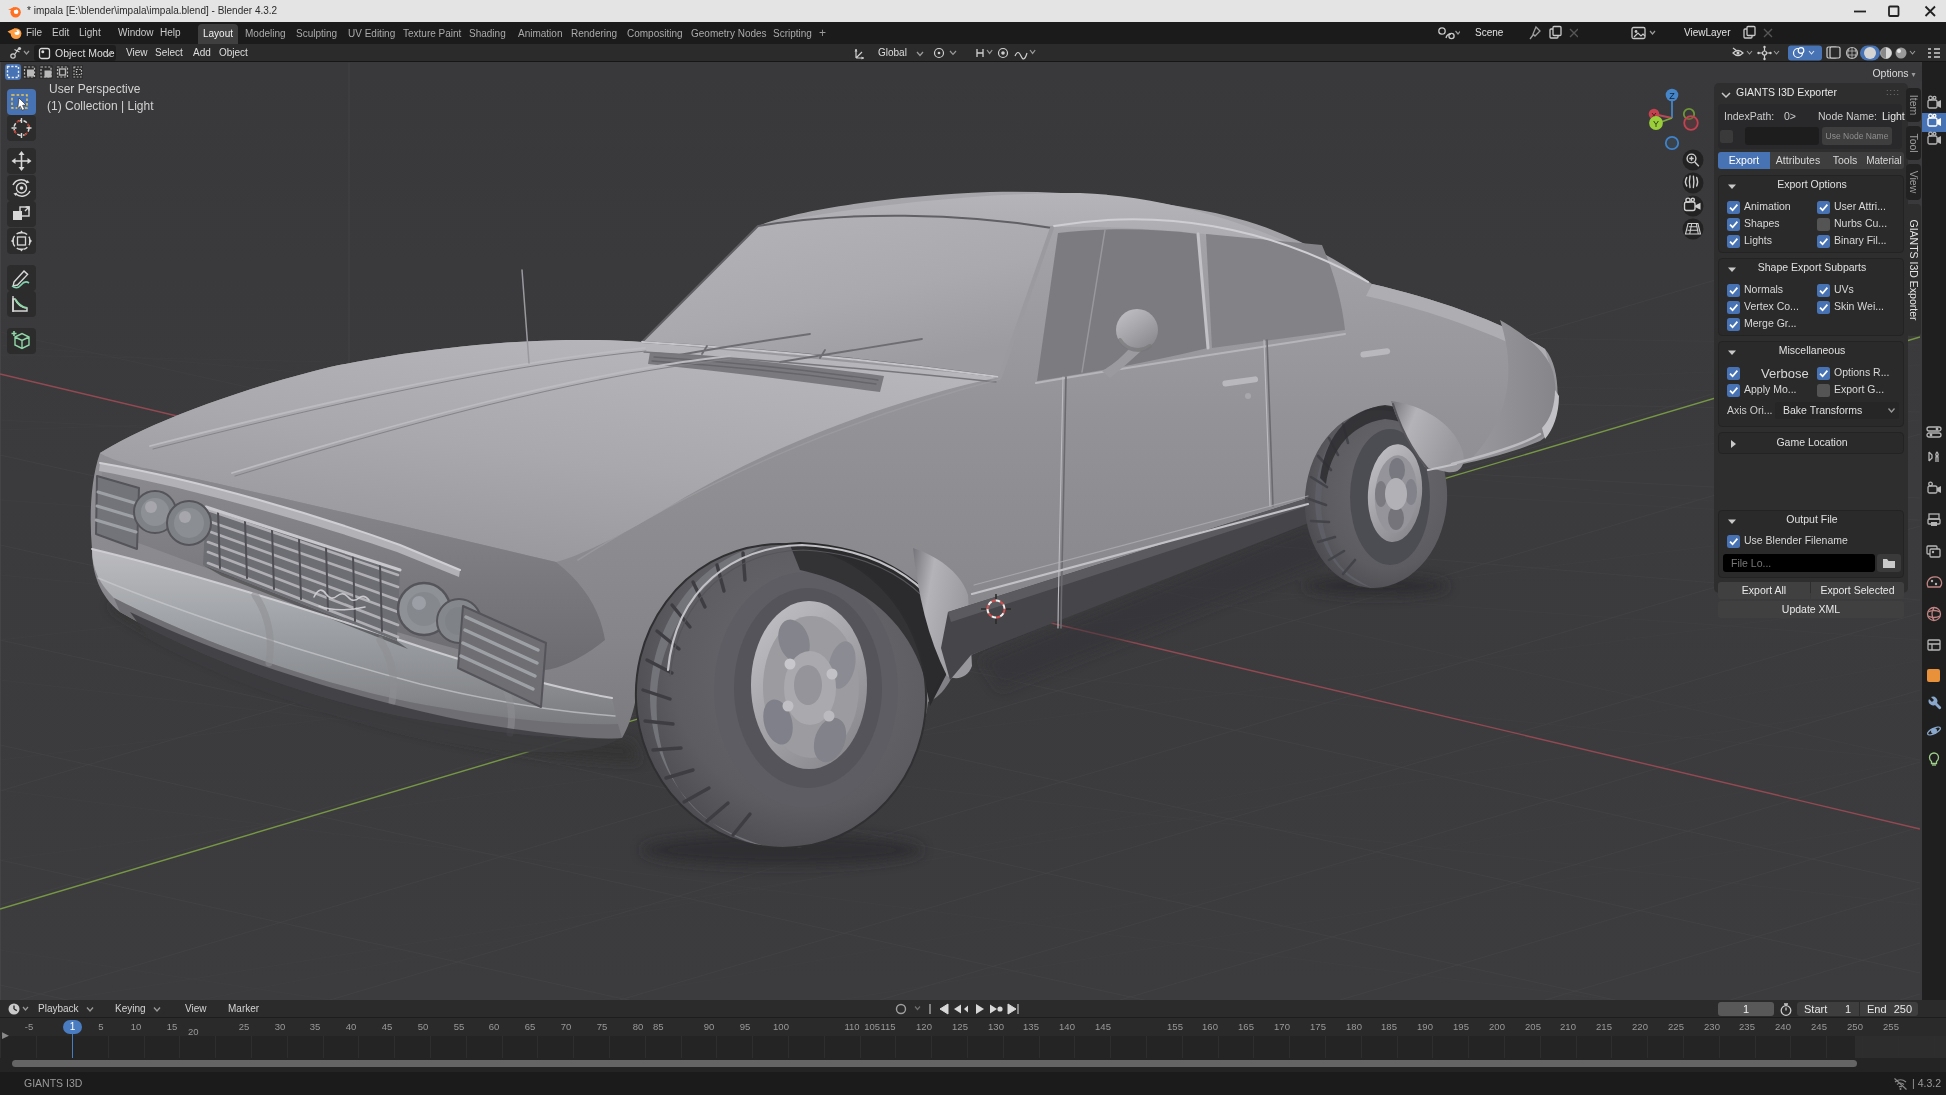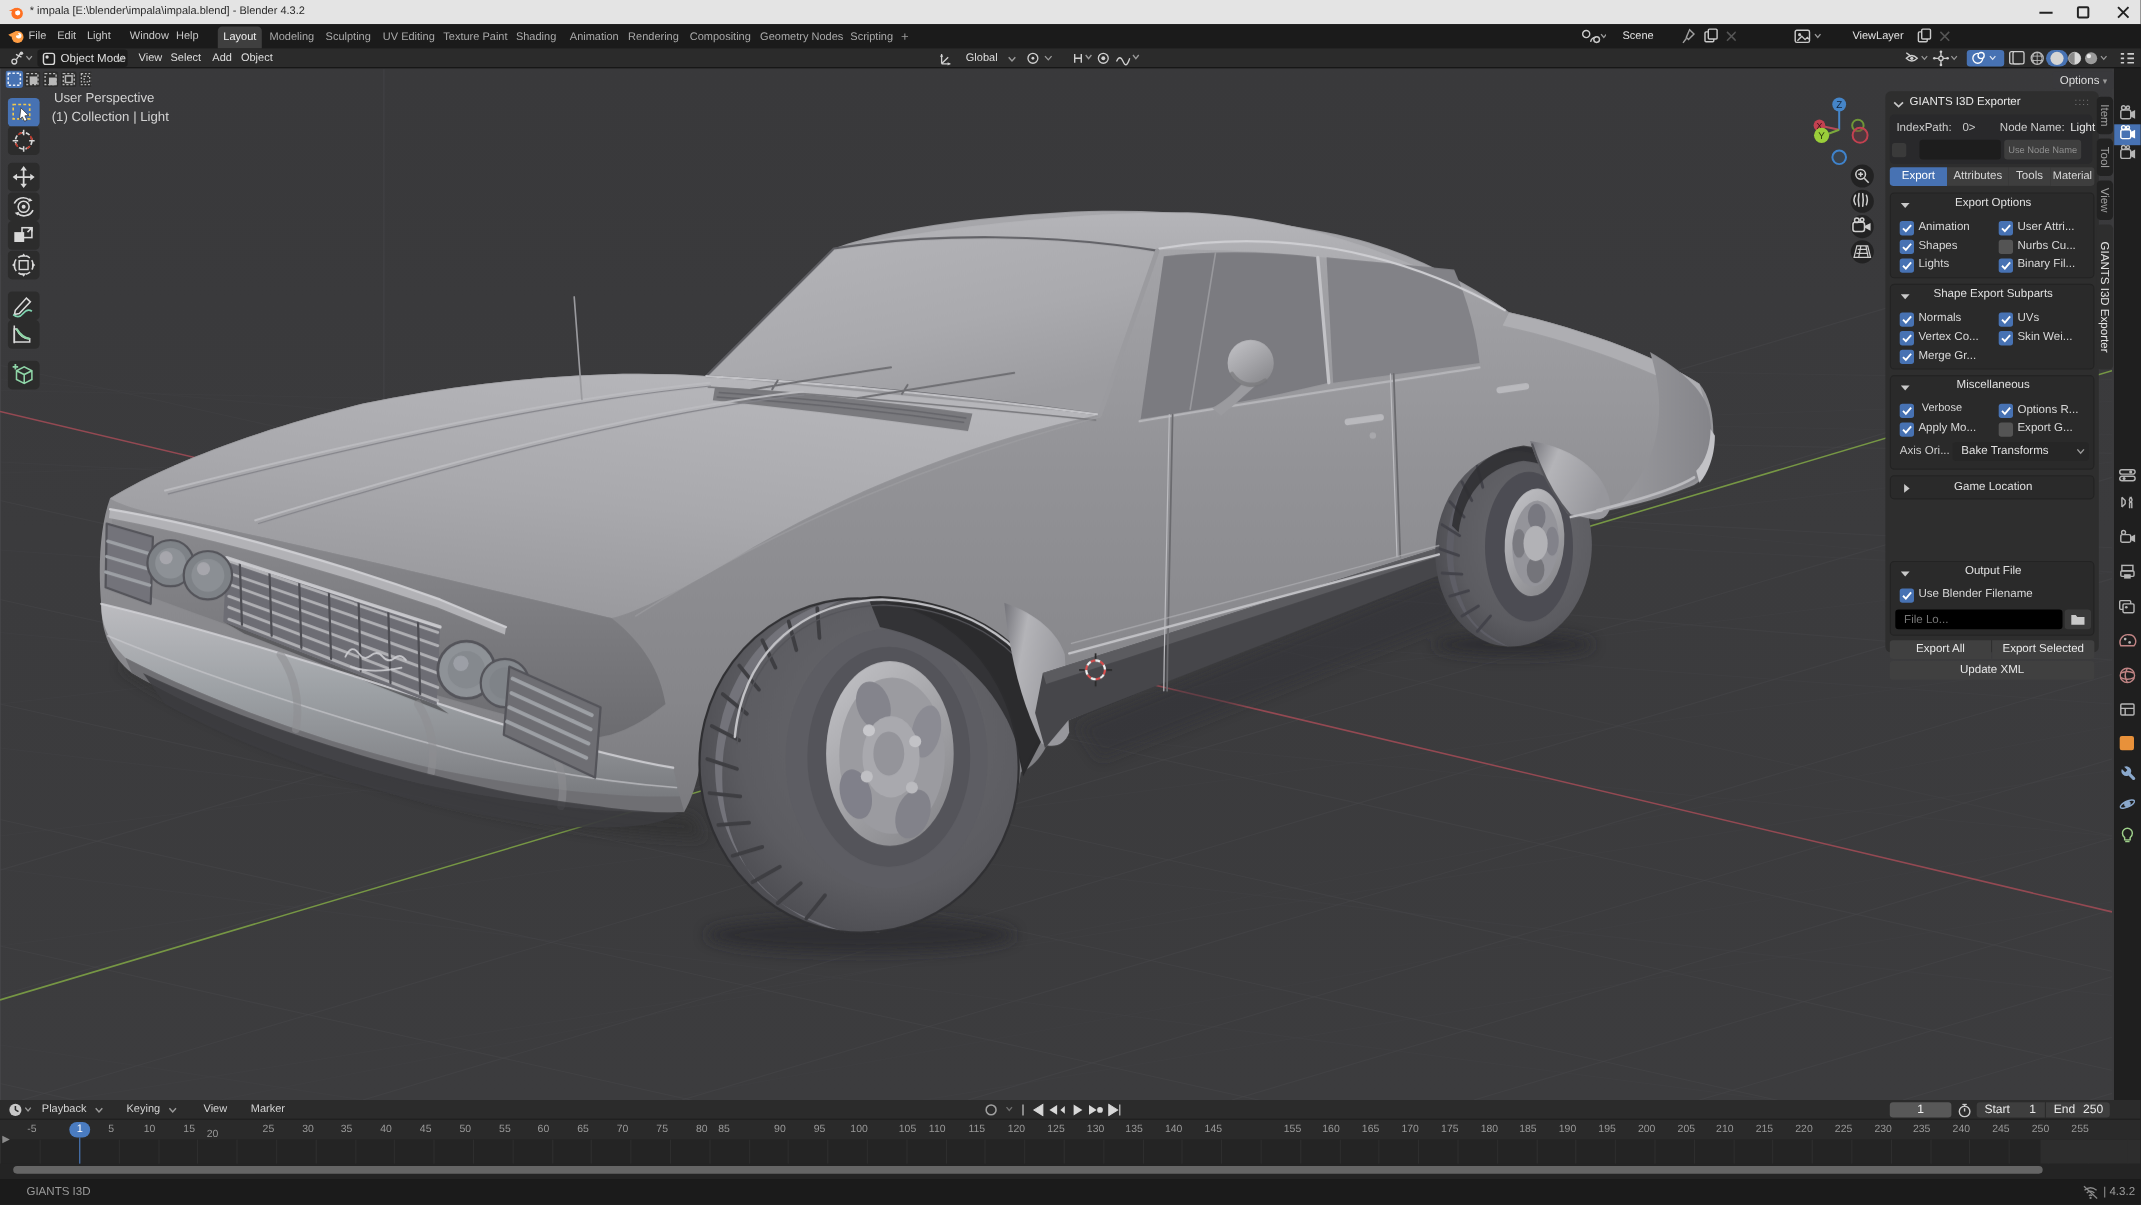--- a/index.html
+++ b/index.html
@@ -560,21 +560,21 @@
         </div>
         <div class="abs" style="left:4px;top:258px;width:186px;height:86px;background:#2a2a2a;border:1px solid #232323;border-radius:4px">
           <div class="abs" style="left:0;top:2px;width:186px;text-align:center;color:#e0e0e0">Miscellaneous</div>
           <svg class="abs" style="left:8px;top:6px" width="10" height="10" viewBox="0 0 10 10">
             <path d="M1,2.5 l4,4.5 4,-4.5 z" fill="#c9c9c9"></path>
           </svg>
           <div class="abs" style="left:8px;top:25px;width:13px;height:13px;background:#4772b3;border-radius:2.5px"></div>
           <svg class="abs" style="left:8px;top:25px" width="13" height="13" viewBox="0 0 13 13">
             <path d="M3,6.6 l2.6,2.6 L10.4,3.6" stroke="#fff" stroke-width="1.7" fill="none"></path>
           </svg>
-          <div class="abs" style="left:28px;top:24px;font-size:10px">Verbose</div>
+          <div class="abs" style="left:42px;top:24px;font-size:13px">Verbose</div>
           <div class="abs" style="left:98px;top:25px;width:13px;height:13px;background:#4772b3;border-radius:2.5px"></div>
           <svg class="abs" style="left:98px;top:25px" width="13" height="13" viewBox="0 0 13 13">
             <path d="M3,6.6 l2.6,2.6 L10.4,3.6" stroke="#fff" stroke-width="1.7" fill="none"></path>
           </svg>
           <div class="abs" style="left:115px;top:24px;font-size:10.5px">Options R...</div>
           <div class="abs" style="left:8px;top:42px;width:13px;height:13px;background:#4772b3;border-radius:2.5px"></div>
           <svg class="abs" style="left:8px;top:42px" width="13" height="13" viewBox="0 0 13 13">
             <path d="M3,6.6 l2.6,2.6 L10.4,3.6" stroke="#fff" stroke-width="1.7" fill="none"></path>
           </svg>
           <div class="abs" style="left:25px;top:41px;font-size:10.5px">Apply Mo...</div>
@@ -887,21 +887,21 @@
       <span class="abs" style="left:439px;width:40px;text-align:center;top:0">55</span>
       <span class="abs" style="left:474px;width:40px;text-align:center;top:0">60</span>
       <span class="abs" style="left:510px;width:40px;text-align:center;top:0">65</span>
       <span class="abs" style="left:546px;width:40px;text-align:center;top:0">70</span>
       <span class="abs" style="left:582px;width:40px;text-align:center;top:0">75</span>
       <span class="abs" style="left:618px;width:40px;text-align:center;top:0">80</span>
       <span class="abs" style="left:653px;width:40px;text-align:left;top:0">85</span>
       <span class="abs" style="left:689px;width:40px;text-align:center;top:0">90</span>
       <span class="abs" style="left:725px;width:40px;text-align:center;top:0">95</span>
       <span class="abs" style="left:761px;width:40px;text-align:center;top:0">100</span>
-      <span class="abs" style="left:805px;width:40px;text-align:center;top:0">105</span>
+      <span class="abs" style="left:840px;width:40px;text-align:right;top:0">105</span>
       <span class="abs" style="left:832px;width:40px;text-align:center;top:0">110</span>
       <span class="abs" style="left:868px;width:40px;text-align:center;top:0">115</span>
       <span class="abs" style="left:904px;width:40px;text-align:center;top:0">120</span>
       <span class="abs" style="left:940px;width:40px;text-align:center;top:0">125</span>
       <span class="abs" style="left:976px;width:40px;text-align:center;top:0">130</span>
       <span class="abs" style="left:1011px;width:40px;text-align:center;top:0">135</span>
       <span class="abs" style="left:1047px;width:40px;text-align:center;top:0">140</span>
       <span class="abs" style="left:1083px;width:40px;text-align:center;top:0">145</span>
       <span class="abs" style="left:1119px;width:40px;text-align:center;top:16px">150</span>
       <span class="abs" style="left:1155px;width:40px;text-align:center;top:0">155</span>

